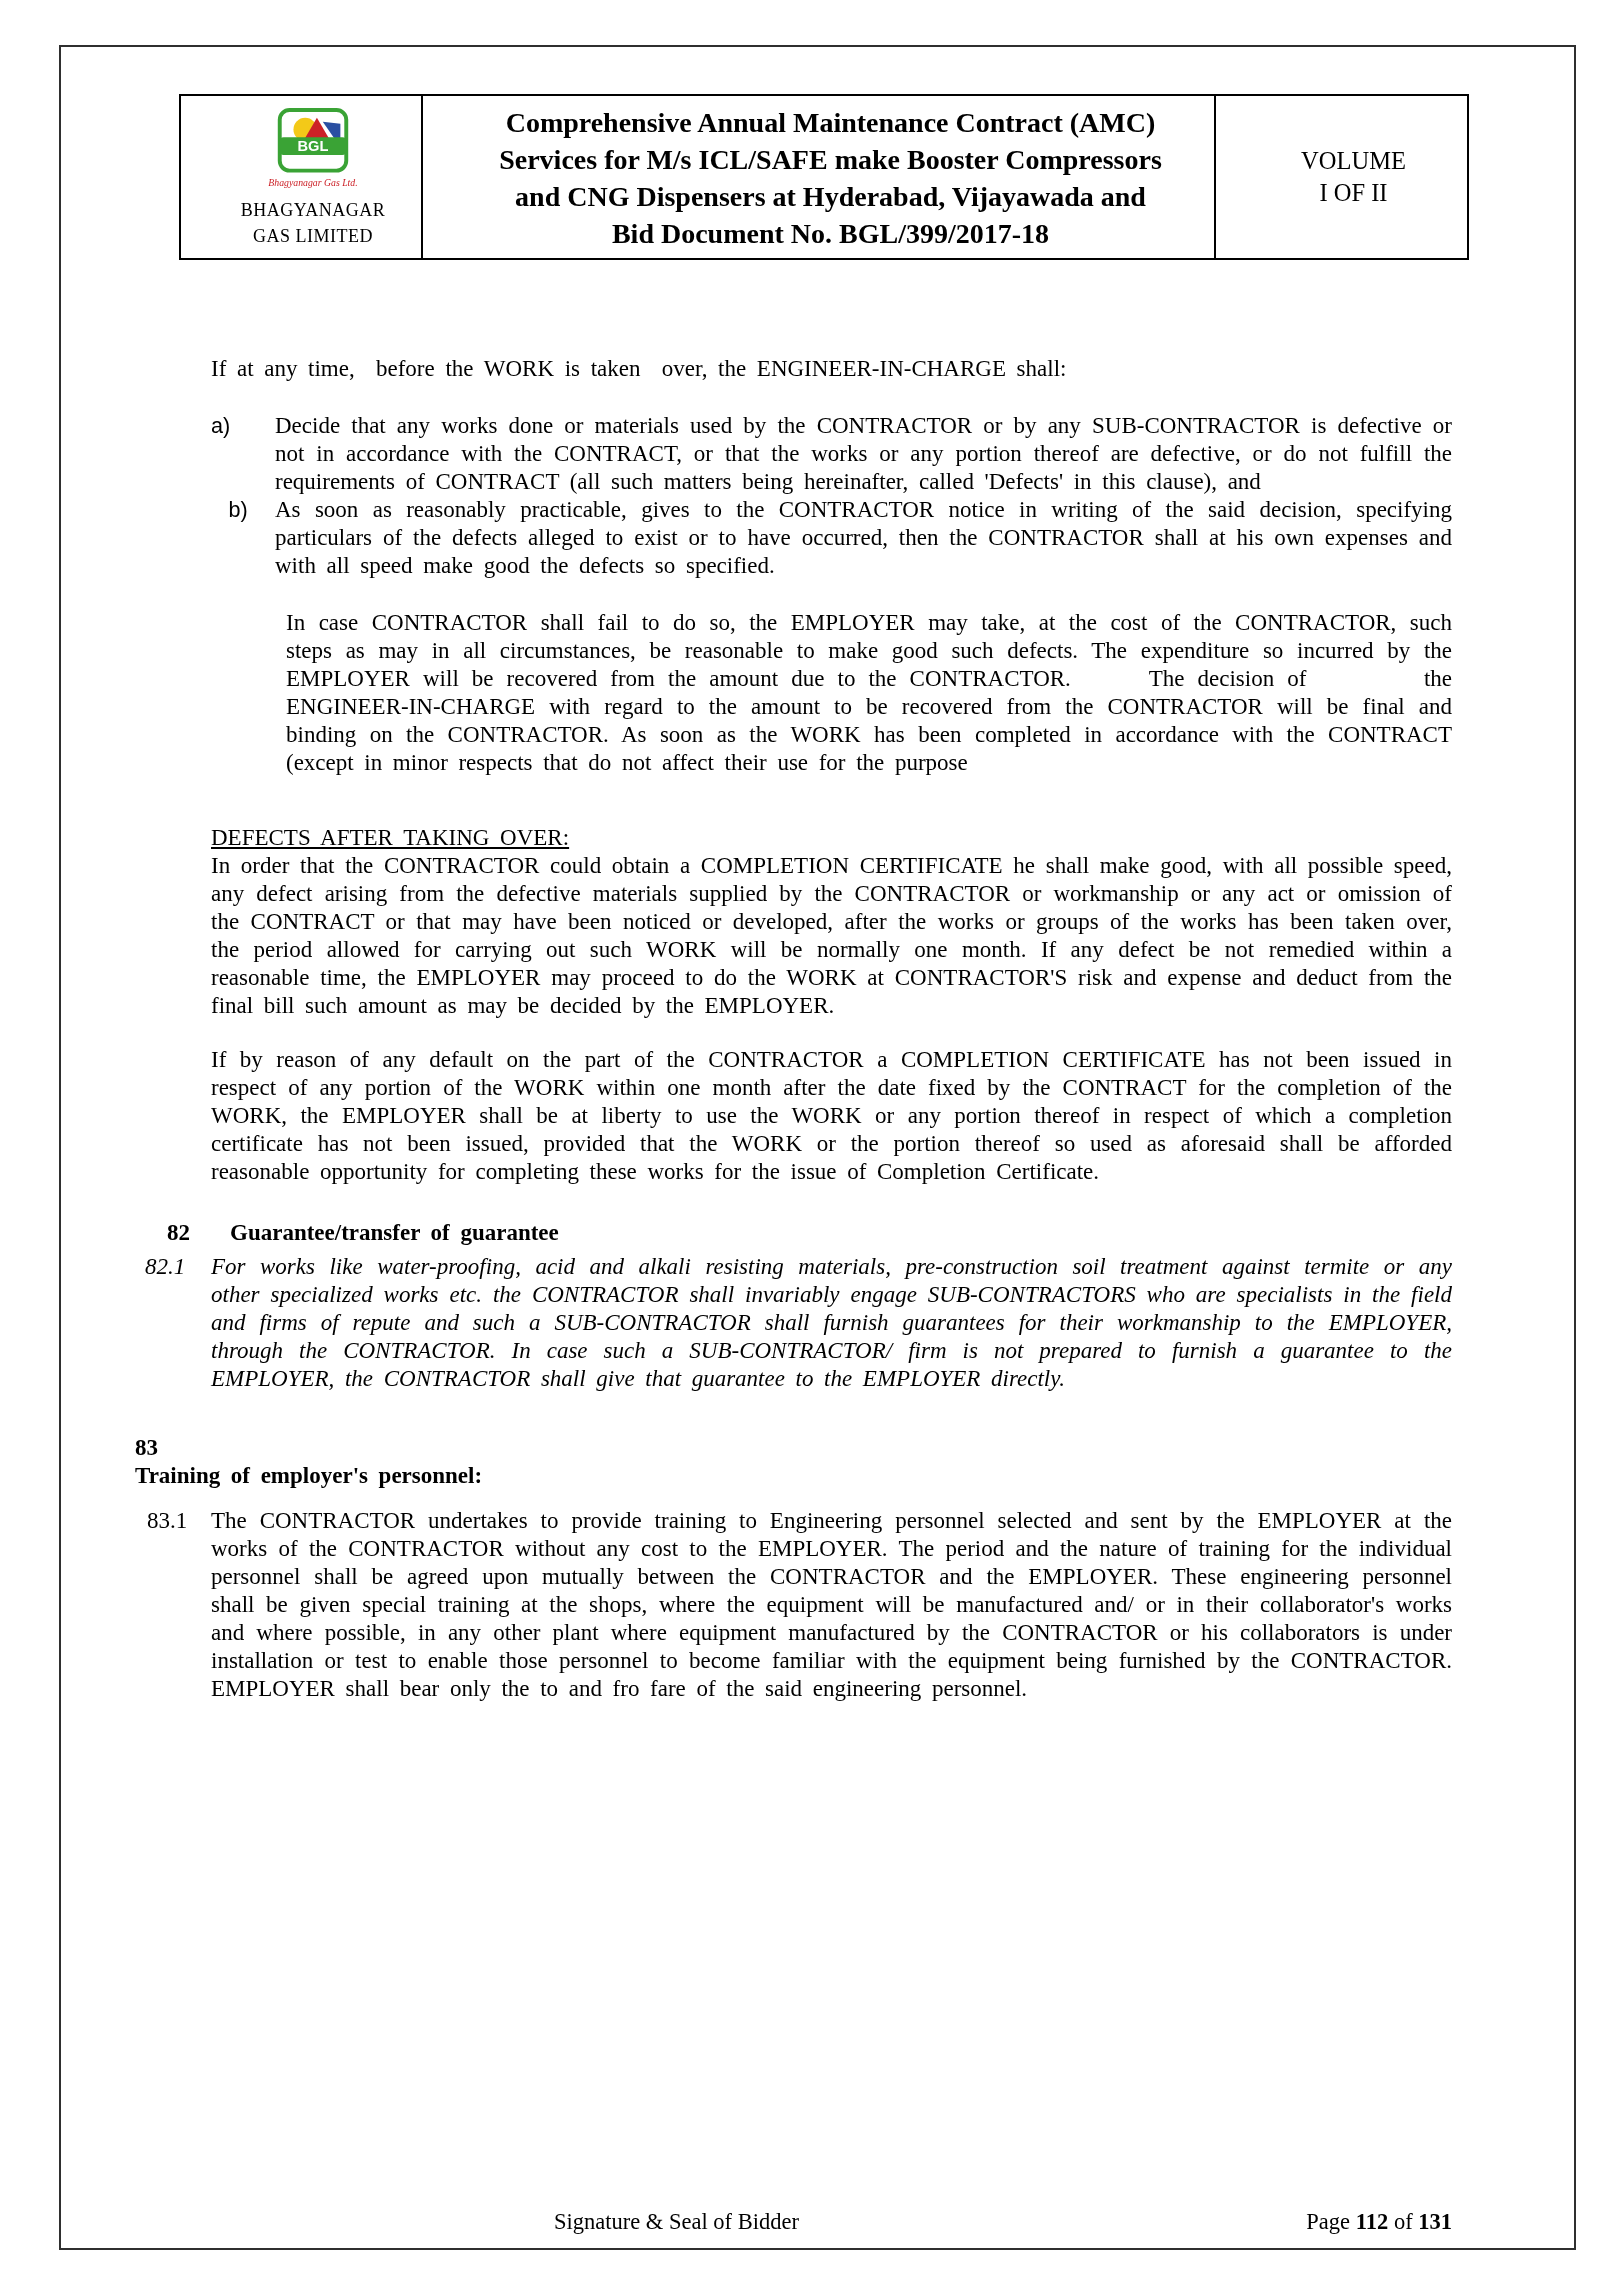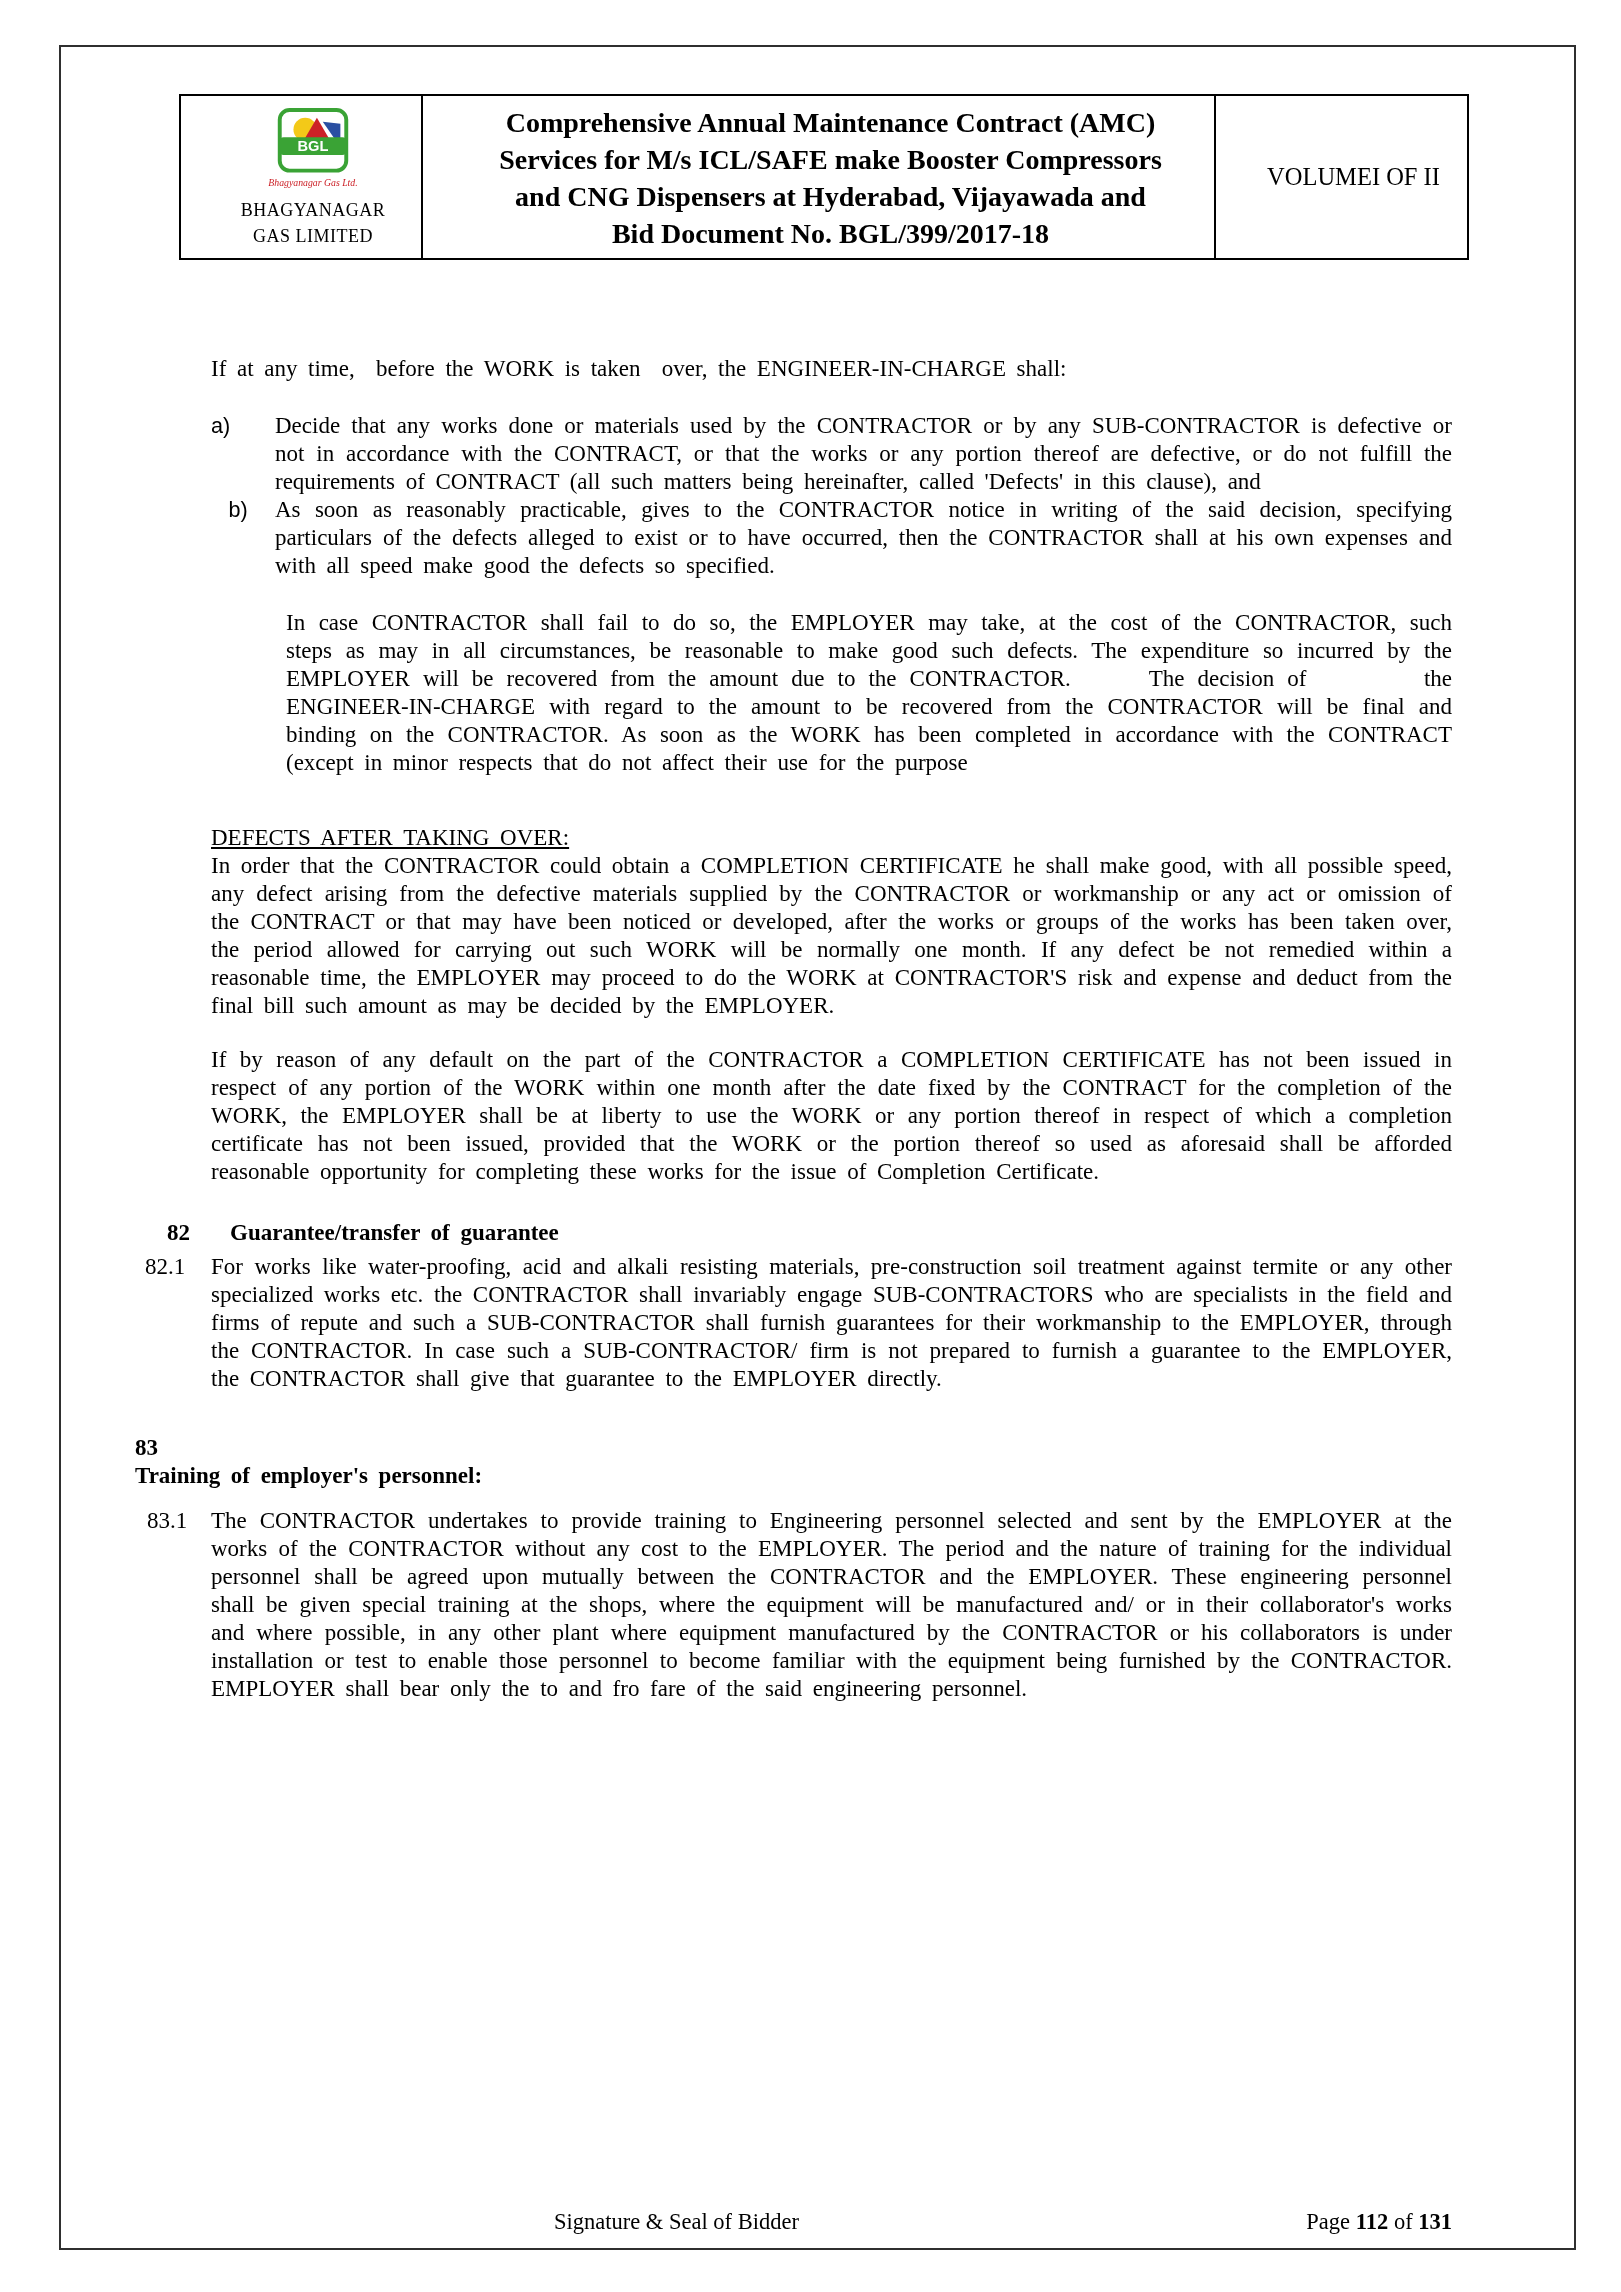--- a/index.html
+++ b/index.html
@@ -35,21 +35,21 @@
   .org-name { font-size:18px; line-height:25.5px; text-align:center; letter-spacing:0.5px; }
   .title-cell {
     flex:1;
     text-align:center;
     font-weight:bold;
     font-size:28px; line-height:37px;
     padding:7.8px 9.8px 5.9px 9.8px;
   }
   .volume-cell {
     width:227px;
-    display:flex; flex-direction:row; justify-content:center; align-items:center;
+    display:flex; flex-direction:column; justify-content:center; align-items:center;
     font-size:24.5px; line-height:32px;
   }
   
   .content {
     position:absolute; left:0; top:355px; width:1621px;
     font-size:23px; line-height:28px;
     word-spacing:4.9px;
   }
   .p { text-align:justify; margin:0 169px 0 211px;font-family:Liberation Serif, serif; }
   .intro { margin-bottom:29px; }
@@ -60,21 +60,21 @@
   .p-incase { margin:0 169px 47px 286px; text-align:justify; }
   .defects-heading { margin:0 169px 0 211px; text-decoration:underline; }
   .p-defects { margin-bottom:26px; }
   .p-completion { margin-bottom:33px; }
   .sec-heading { display:flex; font-weight:bold; margin-right:169px; }
   .sec-heading.sec-82 { margin-left:167px; margin-bottom:5.9px;gap:24px; }
   .sec-heading.sec-82 .sec-num { width:39px; }
   .sec-heading.sec-83 { margin-left:135px; margin-bottom:17.6px;flex-direction:column; }
   .sec-heading.sec-83 .sec-num { width:33px; }
   .clause { position:relative; text-align:justify; margin-right:169px; }
-  .clause-82-1 { margin-left:145px; padding-left:66px; margin-bottom:41px; }
+  .clause-82-1 { margin-left:145px; padding-left:66px; margin-bottom:41px;font-style:italic; }
   .clause-83-1 { margin-left:147px; padding-left:64px; }
   .clause-num { position:absolute; left:0; top:0; }
   
   .footer {
     position:absolute; top:2207px; left:0; width:1621px;
     font-size:22.5px; line-height:29px;
   }
   .footer-signature { position:absolute; left:554px; }
   .footer-page { position:absolute; right:169px; }
   .footer-page b { font-weight:bold; }

